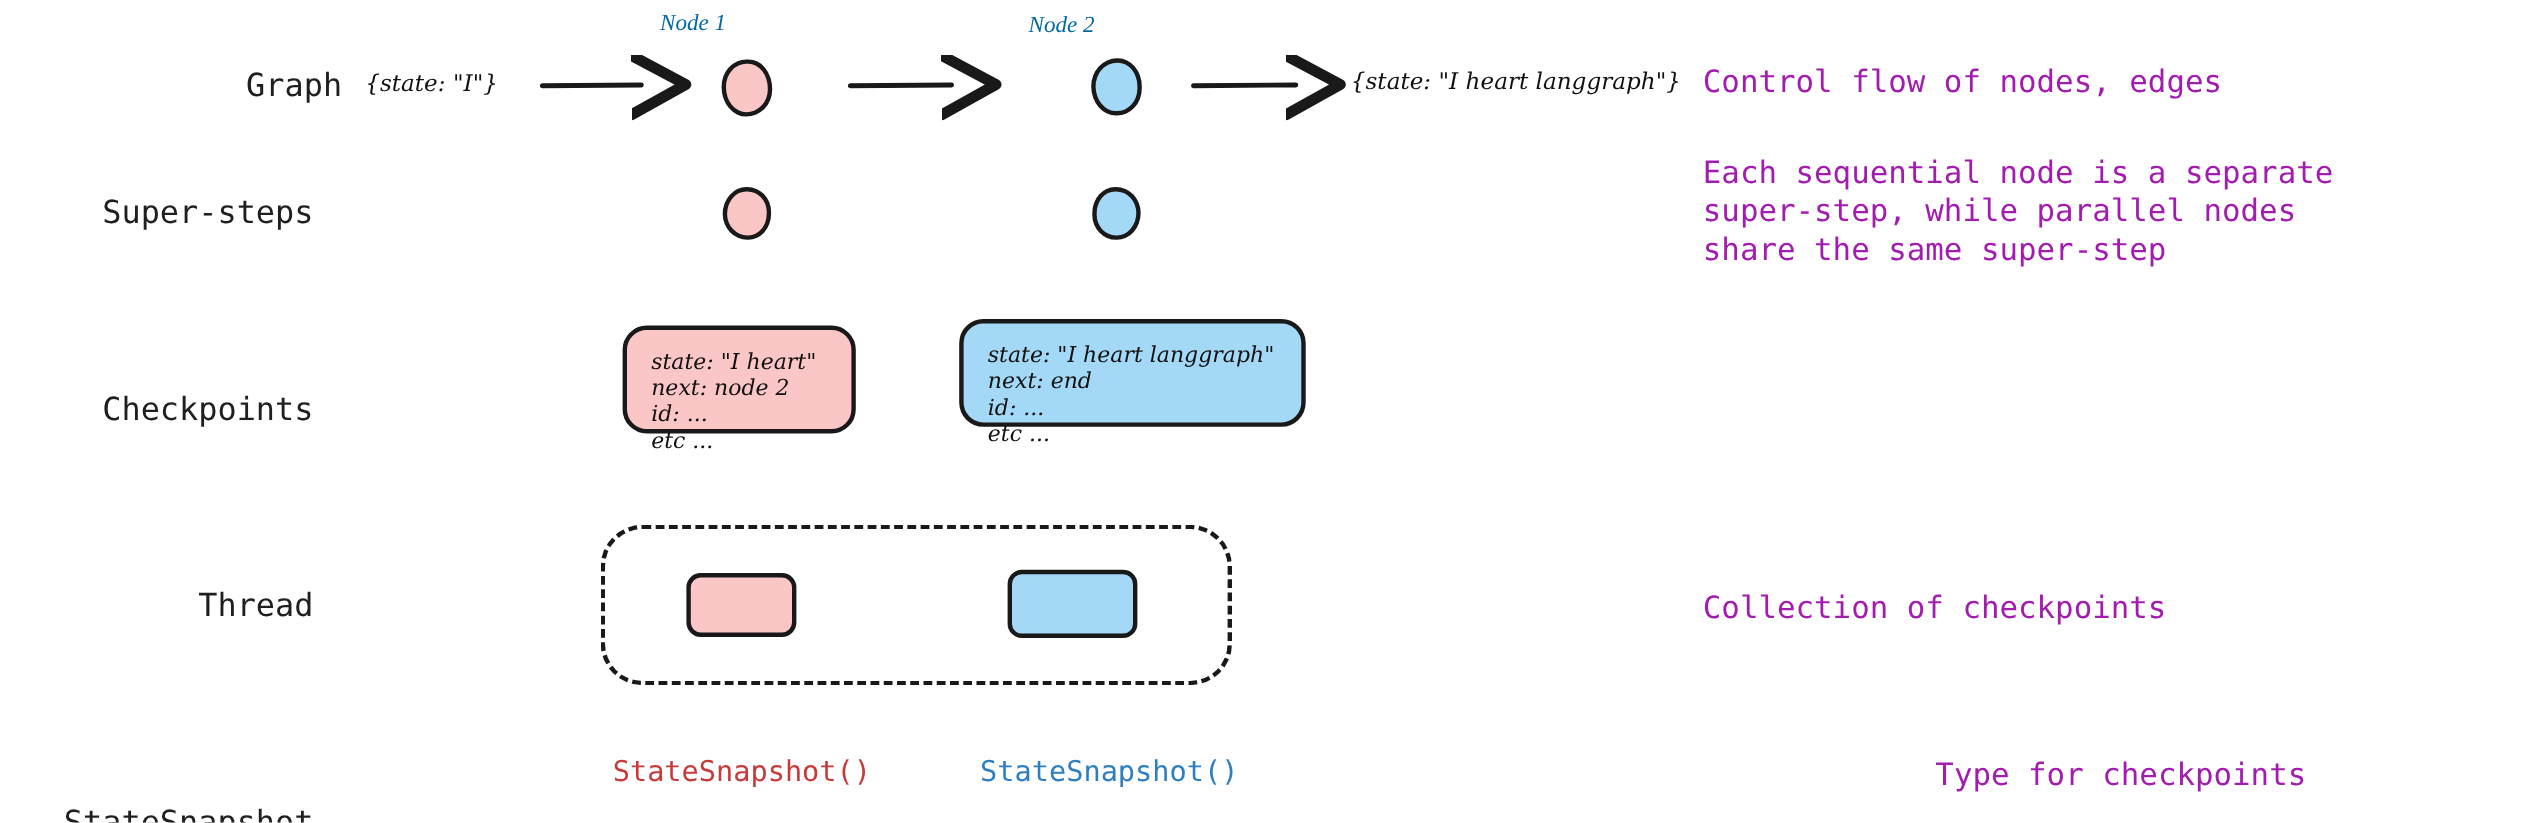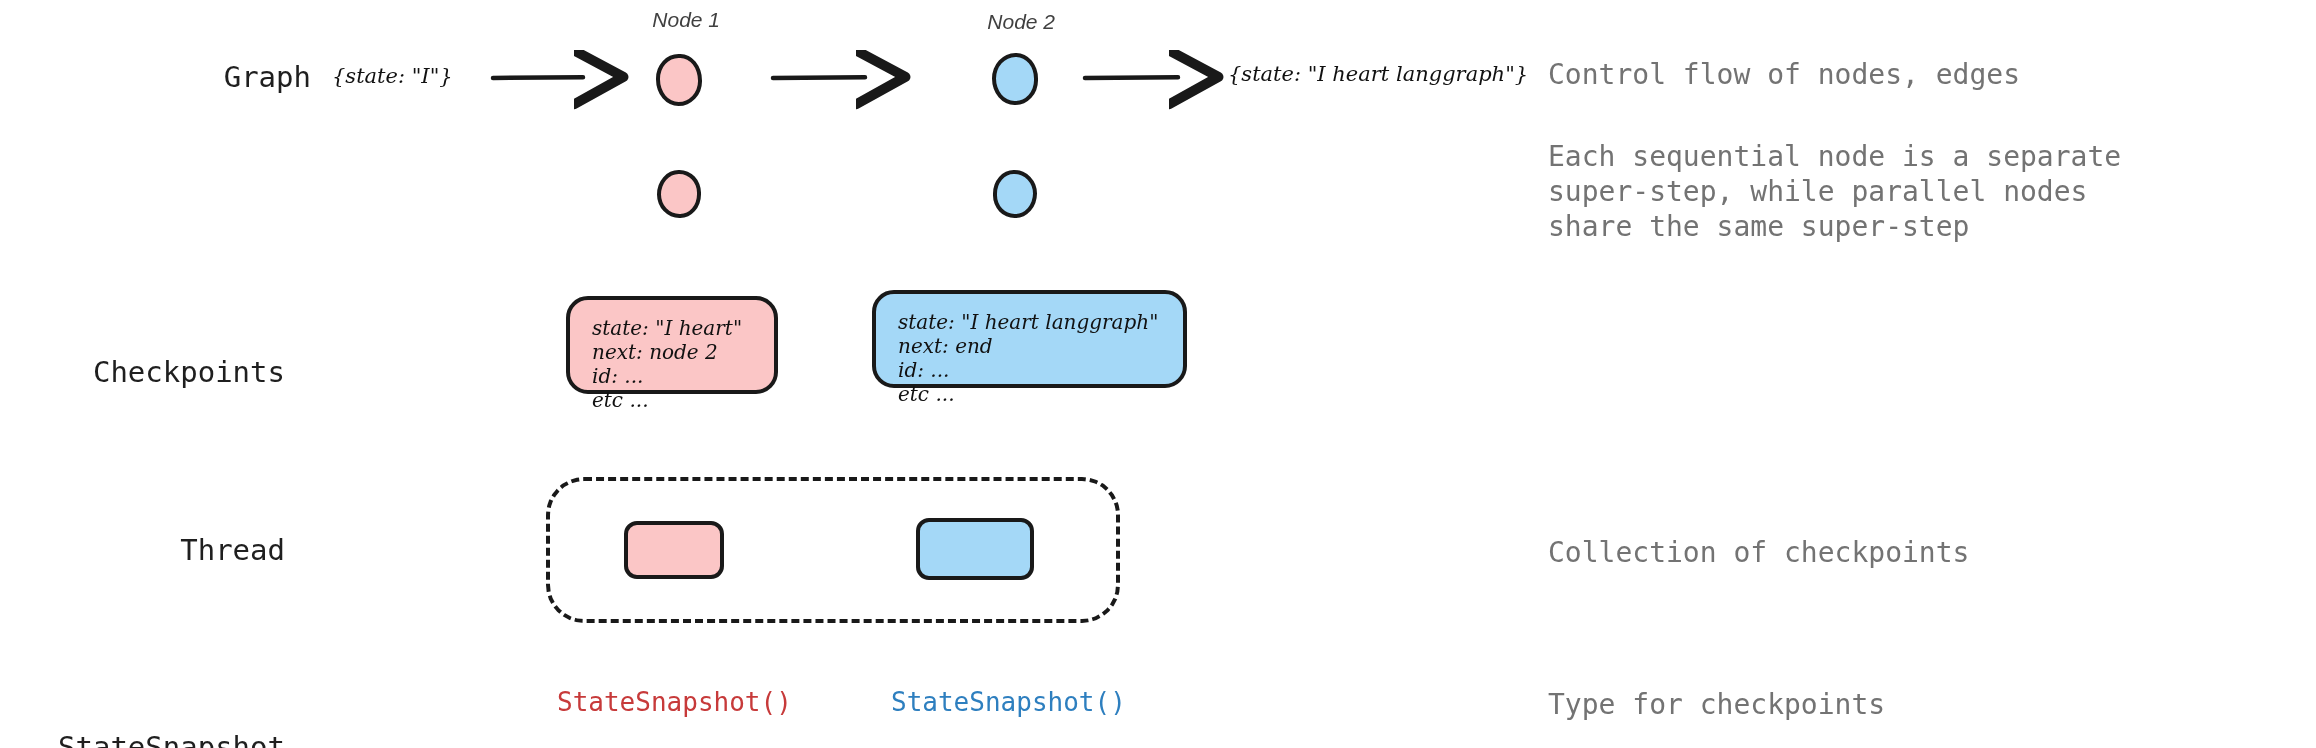--- a/index.html
+++ b/index.html
@@ -34,44 +34,44 @@
     white-space: nowrap;
   }
 
   
   .desc {
     position: absolute;
     left: 1548px;
     font-family: "DejaVu Sans Mono", monospace;
     font-size: 28px;
     font-weight: 500;
-    color: #737373;
+    color: #a21caf;
     line-height: 35px;
     white-space: pre-line;
     width: 760px;
   }
 
   
   .node-circle {
     position: absolute;
     border: 4px solid #191919;
     box-sizing: border-box;
   }
   .node-circle.pink  { background: #FBC6C6; }
   .node-circle.blue  { background: #A4D8F7; }
 
   
   .node-caption {
     position: absolute;
-    font-family: Liberation Sans, sans-serif;
+    font-family: Liberation Serif, serif;
     font-style: italic;
     font-size: 21px;
-    color: #404040;
-    white-space: nowrap;
-    text-align: right;
+    color: #0369a1;
+    white-space: nowrap;
+    text-align: left;
   }
 
   
   .state-caption {
     position: absolute;
     font-family: "DejaVu Serif", serif;
     font-style: italic;
     font-size: 21px;
     color: #111111;
     white-space: nowrap;
@@ -157,20 +157,21 @@
   <div class="node-caption" style="left:600px; top:8px; width:120px;">Node 1</div>
   <div class="node-circle pink" style="left:656px; top:54px; width:46px; height:52px; border-radius:50% 48% 52% 50% / 48% 52% 48% 52%;"></div>
 
   <div class="node-caption" style="left:935px; top:10px; width:120px;">Node 2</div>
   <div class="node-circle blue" style="left:992px; top:53px; width:46px; height:52px; border-radius:52% 48% 50% 50% / 50% 50% 48% 52%;"></div>
 
   <div class="state-caption" style="left:1228px; top:62px;">{state: "I heart langgraph"}</div>
 
   <div class="desc" style="top:57px;">Control flow of nodes, edges</div>
 
+  <div class="row-label" style="top:176px;">Super-steps</div>
 
   <div class="node-circle pink" style="left:657px; top:170px; width:44px; height:48px; border-radius:50% 50% 48% 52% / 52% 48% 50% 50%;"></div>
   <div class="node-circle blue" style="left:993px; top:170px; width:44px; height:48px; border-radius:48% 52% 50% 50% / 50% 50% 52% 48%;"></div>
 
   <div class="desc" style="top:139px;">Each sequential node is a separate
 super-step, while parallel nodes
 share the same super-step</div>
 
   <div class="row-label" style="top:355px;">Checkpoints</div>
 
@@ -196,15 +197,15 @@
   <div class="thread-chip pink" style="left:624px; top:521px; width:100px; height:58px;"></div>
   <div class="thread-chip blue" style="left:916px; top:518px; width:118px; height:62px;"></div>
 
   <div class="desc" style="top:535px;">Collection of checkpoints</div>
 
   <div class="row-label" style="top:687px;margin-top:43px;">StateSnapshot</div>
 
   <div class="snapshot-label" style="left:557px; top:687px; color:#C73A3A;">StateSnapshot()</div>
   <div class="snapshot-label" style="left:891px; top:687px; color:#2E7FBF;">StateSnapshot()</div>
 
-  <div class="desc" style="top:687px;">Type for checkpoints</div>
+  <div class="desc" style="top:687px;text-align:center;">Type for checkpoints</div>
 
 </div>
 
 </body></html>

